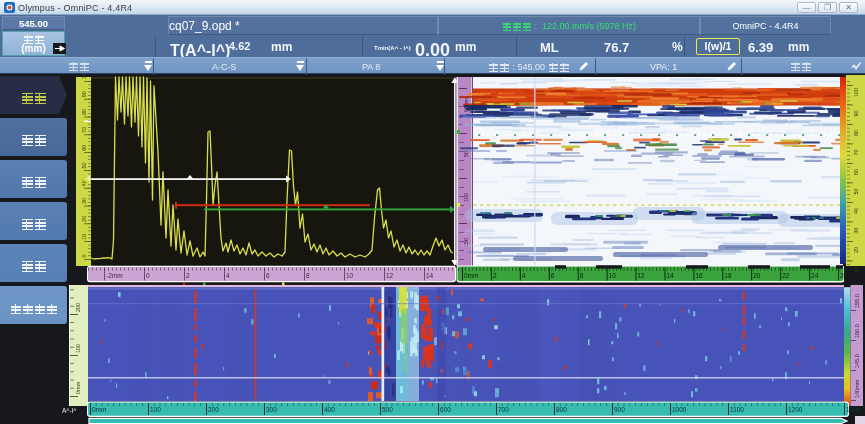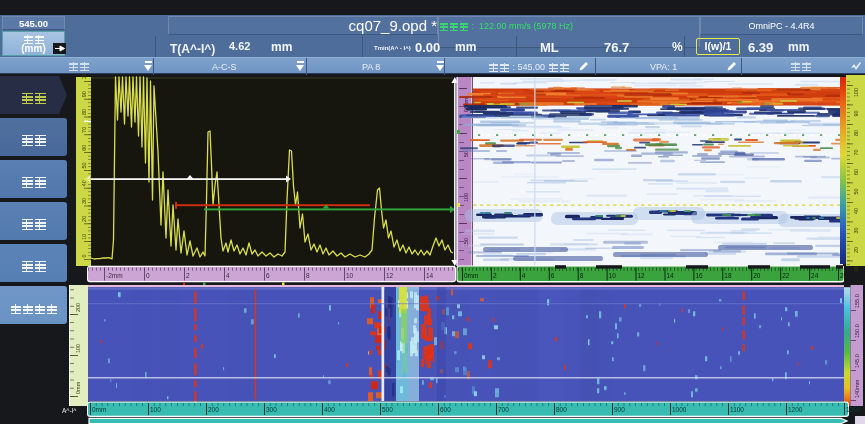--- a/index.html
+++ b/index.html
@@ -32,46 +32,57 @@
 
 .rl{font:6.5px "Liberation Sans",sans-serif;fill:#3c2a44}
 .rl2{font:6.5px "Liberation Sans",sans-serif;fill:#07230b}
 .rl3{font:6.5px "Liberation Sans",sans-serif;fill:#073833}
 .rlv{font:5.5px "Liberation Sans",sans-serif;fill:#3c400f}
 .rlv2{font:5.5px "Liberation Sans",sans-serif;fill:#33173a}
 .rlv3{font:5.5px "Liberation Sans",sans-serif;fill:#33380f}
 </style></head><body>
 <div id="app">
 
+ <div id="title" class="abs">
+  <svg class="abs" style="left:4px;top:2px" width="11" height="11">
+        <rect width="11" height="11" rx="2" fill="#1b6ec2"></rect>
+        <circle cx="5.5" cy="5.5" r="3" fill="#fff"></circle>
+        <circle cx="5.5" cy="5.5" r="2" fill="#e8571c"></circle>
+      </svg>
+  <span class="txt">Olympus - OmniPC - 4.4R4</span>
+  <span class="winbtn" style="left:797px;width:19px">—</span>
+  <span class="winbtn" style="left:818px;width:19px">❐</span>
+  <span class="winbtn" style="left:839px;width:19px">✕</span>
+ </div>
 
  <div id="rows" class="abs">
 
   <div class="cell" style="left:2px;top:1px;width:63px;height:14px;background:#5a79a6;text-align:center;font-size:9.5px;font-weight:bold;line-height:13px">545.00</div>
   <div class="abs" style="left:2px;top:16px;width:63px;height:25px;background:linear-gradient(#a8c4e2,#8fb2d8);border:1px solid #56a0a8;color:#fff;font-weight:bold;text-align:center">
     <div style="margin-top:2px;line-height:9px;color:#fff"><i class="zh" style="width:9px;height:9px"></i><i class="zh" style="width:9px;height:9px"></i></div>
     <div style="font-size:10px;line-height:10px">(mm)</div>
     <svg class="abs" style="left:50px;top:11px" width="13" height="11">
           <rect width="13" height="11" fill="#17181c"></rect>
           <path d="M2 5.5h5V3l4.5 2.5L7 8V5.5z" fill="#fff" stroke="#fff"></path>
         </svg>
   </div>
 
-  <div class="cell" style="left:168px;top:1px;width:270px;height:19px;font-size:15px;text-align:right;line-height:18px">cq07_9.opd *</div>
-  <div class="cell" style="left:438px;top:1px;width:262px;height:32px;font-size:9px;text-align:left;line-height:18px;color:#35e06a"><i class="zh" style="width:8px;height:8px"></i><i class="zh" style="width:8px;height:8px"></i><i class="zh" style="width:8px;height:8px"></i> : &nbsp;122.00 mm/s (5978 Hz)</div>
-  <div class="cell" style="left:700px;top:1px;width:163px;height:19px;font-size:9px;text-align:center;line-height:18px">OmniPC - 4.4R4</div>
+  <div class="cell" style="left:168px;top:1px;width:270px;height:19px;font-size:12px;text-align:left;line-height:18px">cq07_9.opd *</div>
+  <div class="cell" style="left:438px;top:1px;width:262px;height:19px;font-size:9px;text-align:center;line-height:18px;color:#35e06a"><i class="zh" style="width:8px;height:8px"></i><i class="zh" style="width:8px;height:8px"></i><i class="zh" style="width:8px;height:8px"></i> : &nbsp;122.00 mm/s (5978 Hz)</div>
+  <div class="cell" style="left:700px;top:1px;width:131px;height:19px;font-size:9px;text-align:center;line-height:18px">OmniPC - 4.4R4</div>
 
   <div class="sep" style="left:155px;top:21px;height:36px"></div>
   <div class="sep" style="left:362px;top:21px;height:36px"></div>
   <div class="sep" style="left:516px;top:21px;height:36px"></div>
   <div class="sep" style="left:684px;top:21px;height:36px"></div>
-  <div class="r2t" style="left:170px;top:27px;font-size:12px">T(A^-I^)</div>
+  <div class="r2t" style="left:170px;top:27px;font-size:16px">T(A^-I^)</div>
   <div class="r2t" style="left:229px;top:25px;font-size:11px">4.62</div>
   <div class="r2t" style="left:271px;top:25px;font-size:12px">mm</div>
   <div class="r2t" style="left:374px;top:30px;font-size:6px">Tmin(A^ - I^)</div>
-  <div class="r2t" style="left:415px;top:25px;font-size:13px">0.00</div>
+  <div class="r2t" style="left:415px;top:25px;font-size:18px">0.00</div>
   <div class="r2t" style="left:455px;top:25px;font-size:12px">mm</div>
   <div class="r2t" style="left:540px;top:25px;font-size:13px">ML</div>
   <div class="r2t" style="left:604px;top:25px;font-size:13px">76.7</div>
   <div class="r2t" style="left:672px;top:25px;font-size:12px">%</div>
   <div id="iw">I(w)/1</div>
   <div class="r2t" style="left:748px;top:25px;font-size:13px">6.39</div>
   <div class="r2t" style="left:788px;top:25px;font-size:12px">mm</div>
  </div>
 
  <div id="row3" class="abs">

